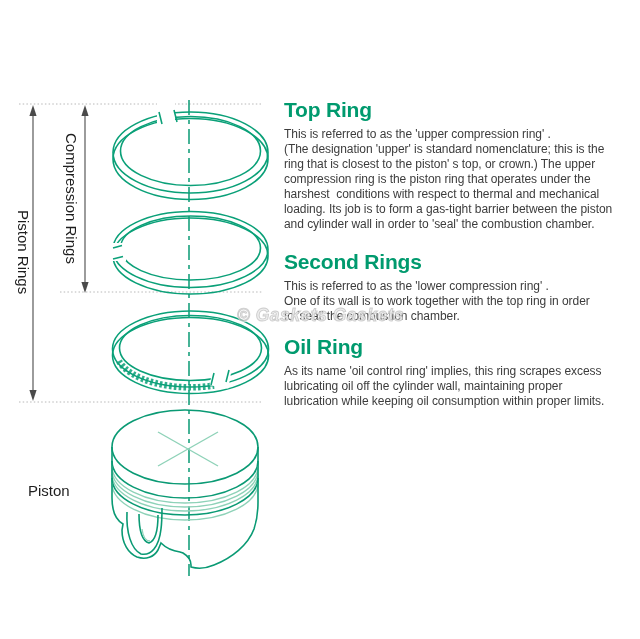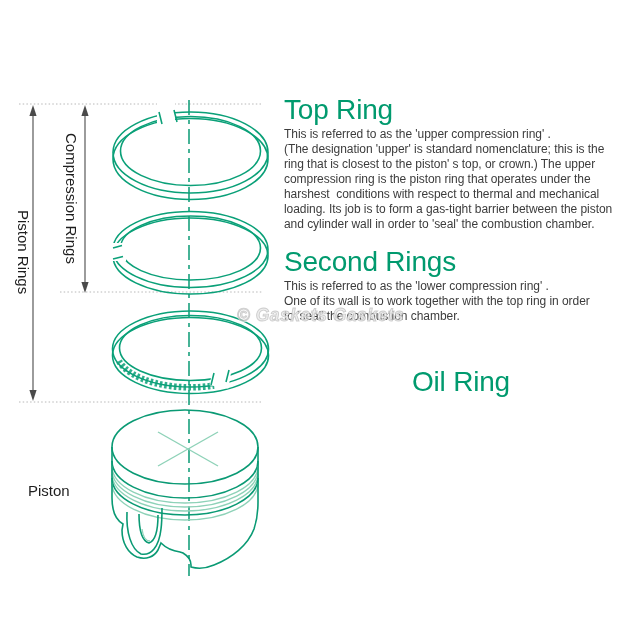--- a/index.html
+++ b/index.html
@@ -4,23 +4,23 @@
 <style>
   html,body{margin:0;padding:0;background:#ffffff;}
   .canvas{
     position:relative;width:640px;height:639px;background:#ffffff;overflow:hidden;
     font-family:"Liberation Sans","DejaVu Sans",sans-serif;
   }
   .diagram-svg{position:absolute;left:0;top:0;}
   .section{position:absolute;left:284px;width:354px;}
   .sec-top{top:99px;}
   .sec-second{top:251px;}
-  .sec-oil{top:371px;text-align:center;}
+  .sec-oil{top:336px;}
   .section h2{
-    margin:0 0 6px 0;font-size:28px;line-height:22px;font-weight:normal;
+    margin:0 0 6px 0;font-size:21px;line-height:22px;font-weight:bold;
     color:#009a6e;letter-spacing:-0.2px;
   }
   .section .body{
     font-size:12px;line-height:15px;color:#3c3c3c;white-space:pre;
     letter-spacing:-0.05px;
   }
   .watermark{
     position:absolute;left:237px;top:305px;
     font-size:17.5px;font-weight:bold;font-style:italic;letter-spacing:0.5px;
     color:rgba(215,215,215,0.42);
@@ -124,17 +124,20 @@
 
   <div class="section sec-second">
     <h2>Second Rings</h2>
     <div class="body">This is referred to as the 'lower compression ring' .
 One of its wall is to work together with the top ring in order
 to 'seal' the combustion chamber.</div>
   </div>
 
   <div class="section sec-oil">
     <h2>Oil Ring</h2>
+    <div class="body">As its name 'oil control ring' implies, this ring scrapes excess
+lubricating oil off the cylinder wall, maintaining proper
+lubrication while keeping oil consumption within proper limits.</div>
   </div>
 
   <div class="watermark">© Gaskets Gaskets</div>
 
 </div>
 
 </body></html>

